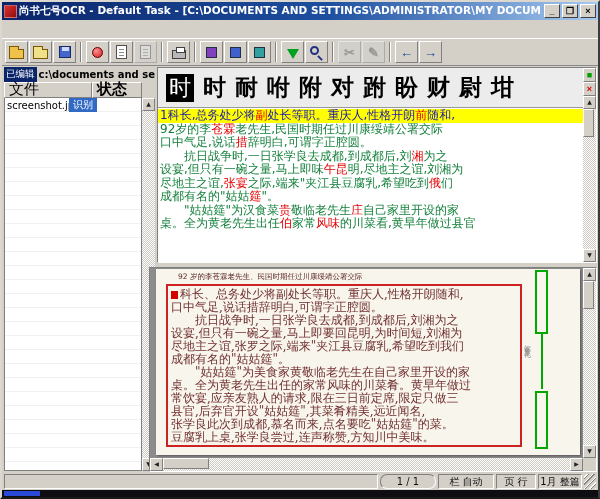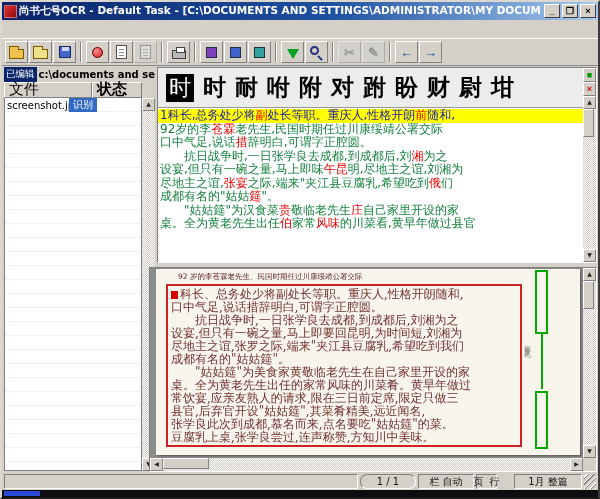--- a/index.html
+++ b/index.html
@@ -292,22 +292,22 @@
       </div>
       <div class="sb-btn">▶</div>
     </div>
     <div class="corner"></div>
   </div>
 
   <div class="statusbar">
       <div class="scell" style="flex: 1 1 0%;"></div>
       <div class="scell" style="width: 56px; border-radius: 7px;">1 / 1</div>
       <div class="scell" style="width: 56px;">栏 自动</div>
-      <div class="scell" style="width: 21px; font-family: Liberation Mono, monospace;">页 行</div>
-      <div class="scell" style="width: 68px; margin-left: 15px;">1月 整篇</div>
+      <div class="scell" style="width: 40px;">页 行</div>
+      <div class="scell" style="width: 44px;">1月 整篇</div>
       <div class="grip"></div>
     </div>
 
   <div class="taskbar">
     <div class="tb-frag"></div>
   </div>
 
 </div>
 
 </body></html>

